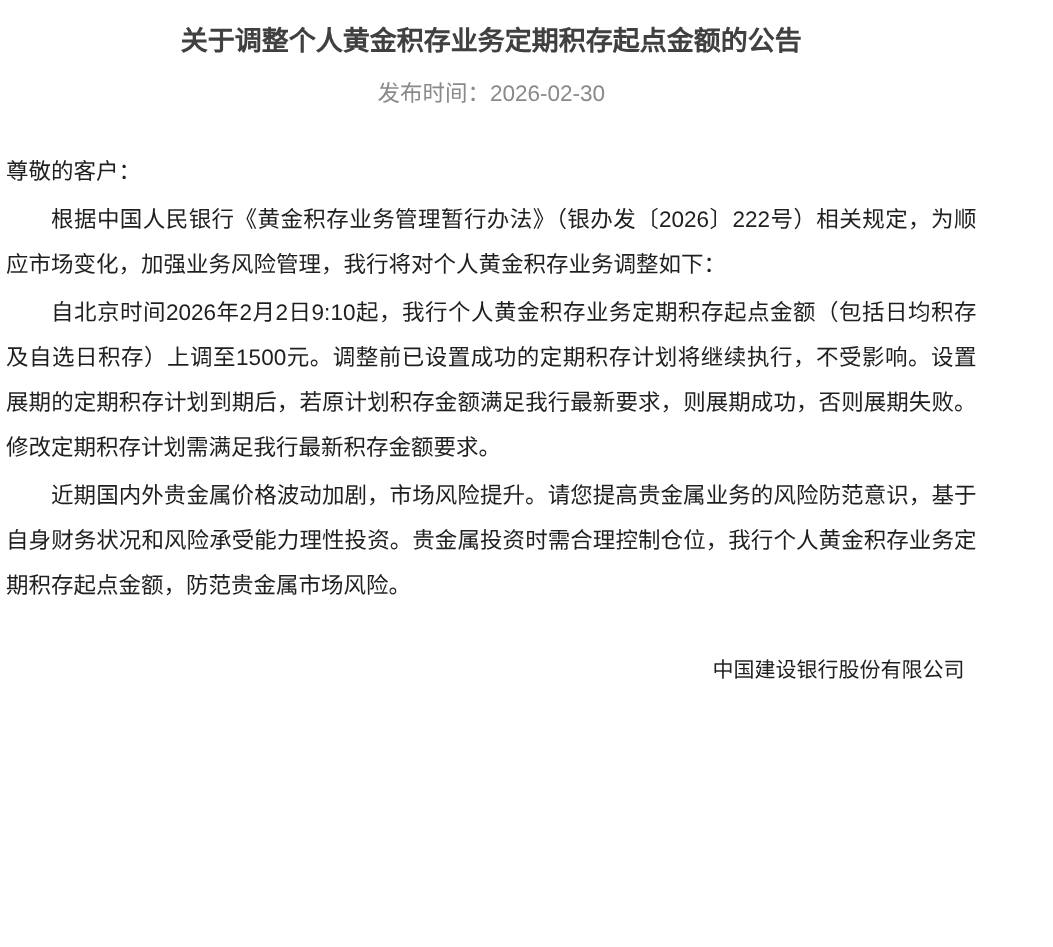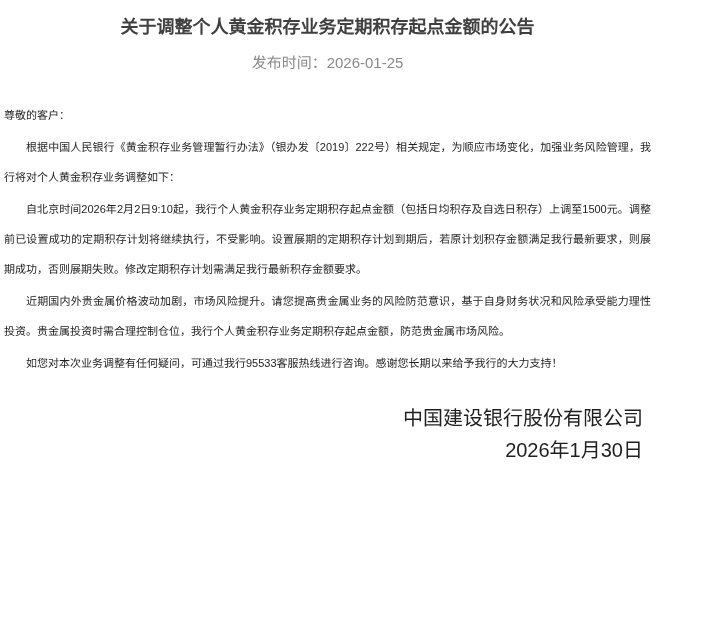--- a/index.html
+++ b/index.html
@@ -33,58 +33,56 @@
   }
   .publish-time {
     text-align: center;
     font-size: 15px;
     line-height: 22px;
     color: var(--meta-color);
     margin-bottom: 26px;
   }
   .content {
     color: var(--body-color);
-    font-size: 11px;
+    font-size: 15px;
     line-height: 30px;
     text-align: justify;
   }
   .content p { margin: 0 0 2px 0; }
   .content p.indent { text-indent: 2em; }
   .content strong { font-weight: normal; }
   .signature {
     margin-top: 24px;
     text-align: right;
-    font-size: 20px;
+    font-size: 14px;
     line-height: 32px;
     color: var(--body-color);
     padding-right: 8px;
   }
 </style>
 </head>
 <body>
 
 <div class="page">
 
   <h1 class="page-title">关于调整个人黄金积存业务定期积存起点金额的公告</h1>
 
-  <div class="publish-time">发布时间：2026-01-25</div>
+  <div class="publish-time">发布时间：2026-02-30</div>
 
   <div class="content">
 
     <p>尊敬的客户：</p>
 
-    <p class="indent">根据中国人民银行《黄金积存业务管理暂行办法》（银办发〔2019〕222号）相关规定，为顺应市场变化，加强业务风险管理，我行将对个人黄金积存业务调整如下：</p>
+    <p class="indent">根据中国人民银行《黄金积存业务管理暂行办法》（银办发〔2026〕222号）相关规定，为顺应市场变化，加强业务风险管理，我行将对个人黄金积存业务调整如下：</p>
 
     <p class="indent"><strong>自北京时间2026年2月2日9:10起，我行个人黄金积存业务定期积存起点金额（包括日均积存及自选日积存）上调至1500元。</strong><span>调整前已设置成功的定期积存计划将继续执行，不受影响。设置展期的定期积存计划到期后，若原计划积存金额满足我行最新要求，则展期成功，否则展期失败。修改定期积存计划需满足我行最新积存金额要求。</span></p>
 
 
     <p class="indent">近期国内外贵金属价格波动加剧，市场风险提升。请您提高贵金属业务的风险防范意识，基于自身财务状况和风险承受能力理性投资。贵金属投资时需合理控制仓位，我行个人黄金积存业务定期积存起点金额，防范贵金属市场风险。</p>
 
-    <p class="indent">如您对本次业务调整有任何疑问，可通过我行95533客服热线进行咨询。感谢您长期以来给予我行的大力支持！</p>
 
   </div>
 
   <div class="signature">
     <div>中国建设银行股份有限公司</div>
-    <div>2026年1月30日</div>
   </div>
 
 </div>
 
 </body></html>

